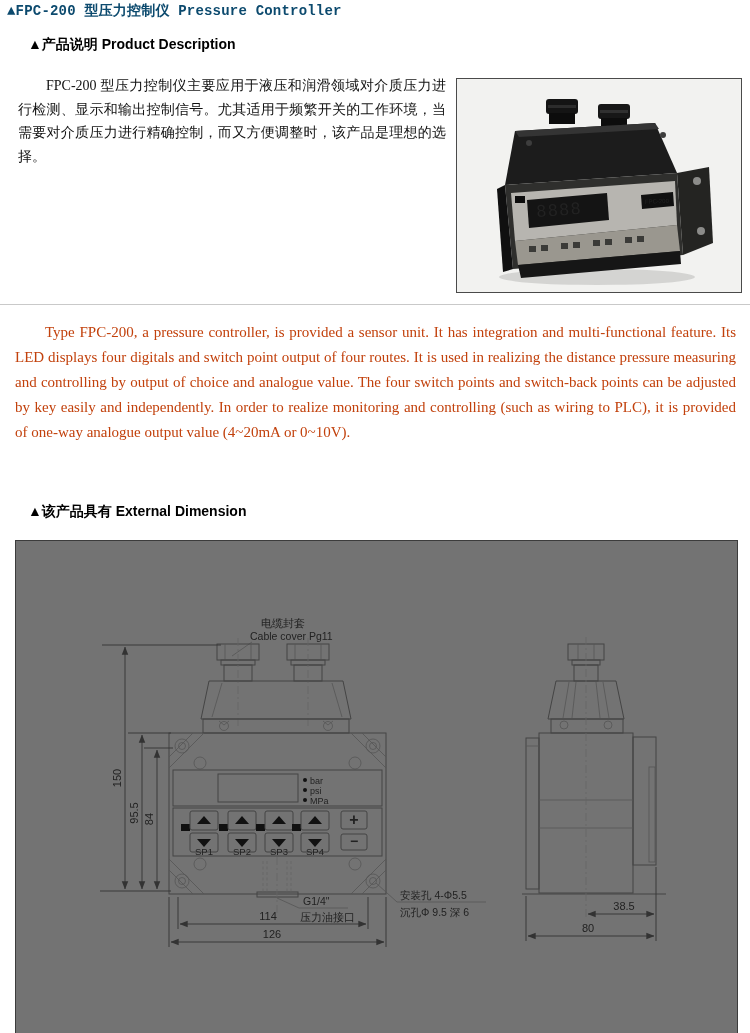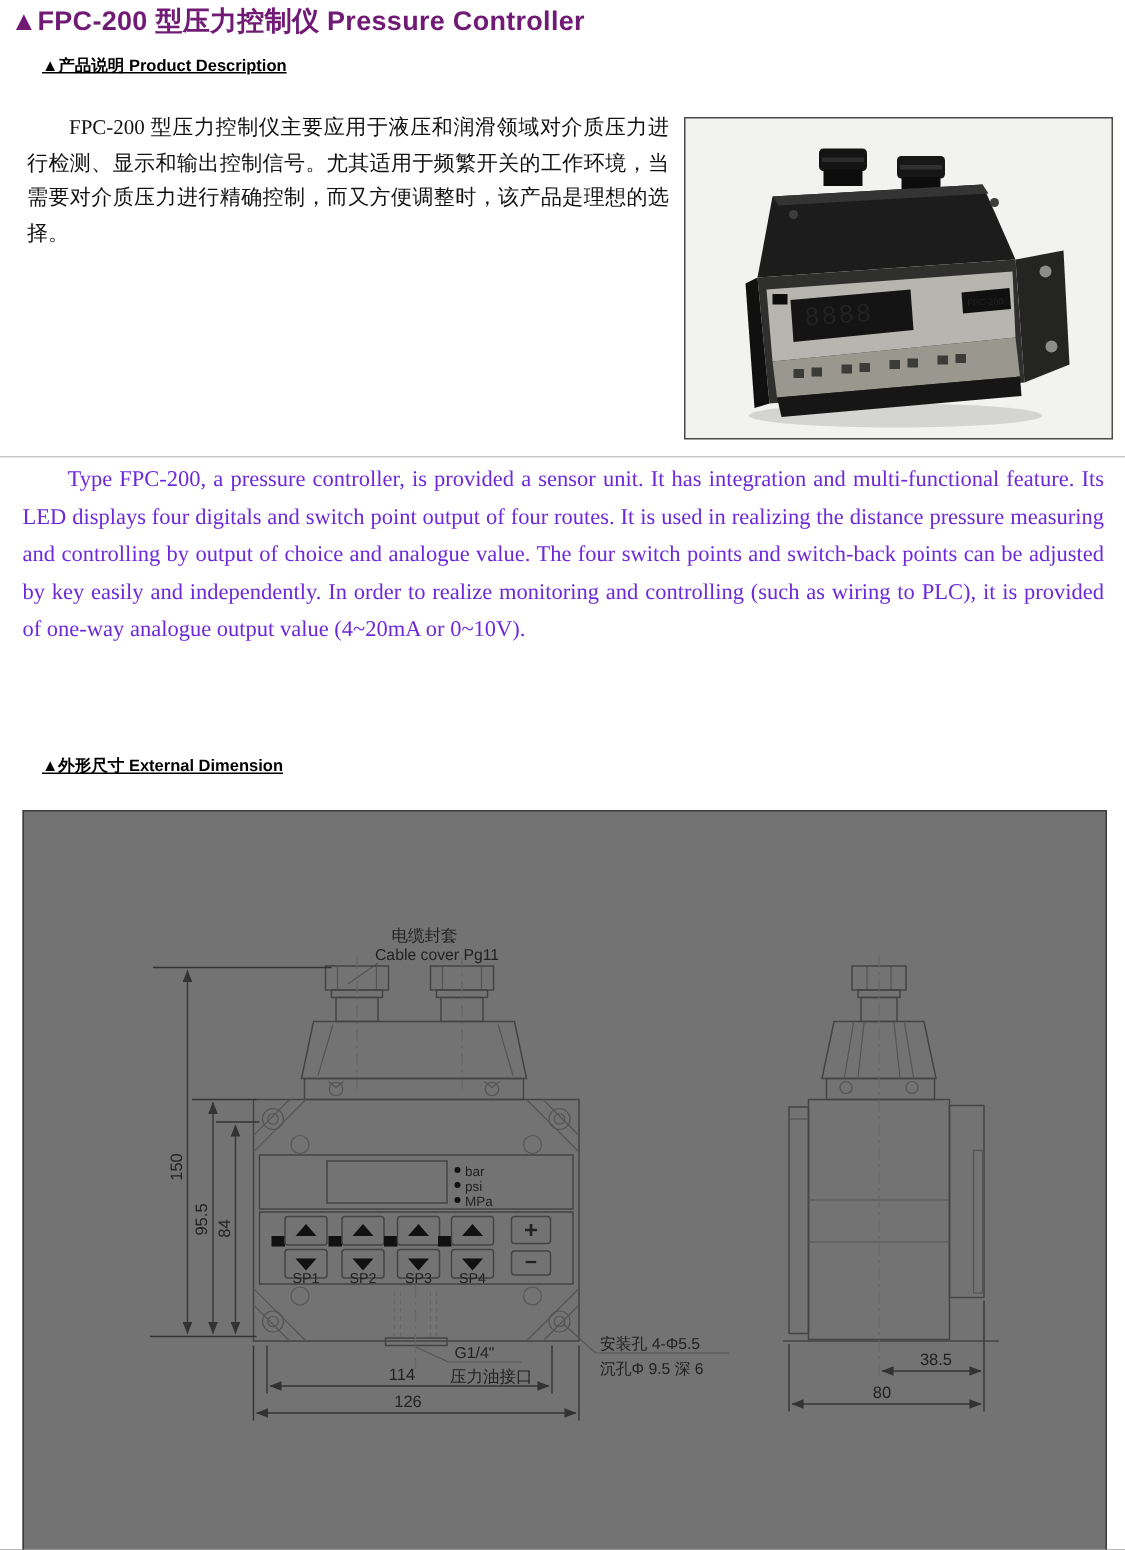--- a/index.html
+++ b/index.html
@@ -4,37 +4,37 @@
 <style>
   html,body{margin:0;padding:0;}
   body{
     width:750px;height:1033px;background:#ffffff;position:relative;
     font-family:"Liberation Serif","DejaVu Serif",serif;color:#1a1a1a;
     overflow:hidden;
   }
   .abs{position:absolute;}
   .page-title{
     left:7px;top:2px;width:730px;
-    font-family:Liberation Sans, sans-serif;
-    font-weight:800;font-size:18px;color:#701a75;letter-spacing:0.2px;
+    font-family:Liberation Mono, monospace;
+    font-weight:800;font-size:14px;color:#0c4a6e;letter-spacing:0.2px;
   }
   .section-heading{
     font-family:"Liberation Sans","DejaVu Sans",sans-serif;
-    font-weight:800;font-size:11px;color:#000;text-decoration:underline;
+    font-weight:800;font-size:14px;color:#000;
   }
   .h-desc{left:28px;top:36px;}
   .h-dim{left:28px;top:503px;}
   .zh-block{
     left:18px;top:74px;width:428px;
     font-size:14px;line-height:23.6px;text-align:justify;color:#111;
   }
   .zh-block p{margin:0;text-indent:2em;}
   .en-block{
-    left:15px;top:308px;width:721px;
-    font-size:15px;line-height:25px;text-align:justify;color:#6d28d9;
+    left:15px;top:320px;width:721px;
+    font-size:15px;line-height:25px;text-align:justify;color:#c2410c;
   }
   .en-block p{margin:0;text-indent:2em;}
   .sep-line{
     left:0;top:304px;width:750px;height:0;border-top:1px solid #c9c9c9;
   }
   .photo-frame{
     left:456px;top:78px;width:284px;height:213px;
     border:1px solid #4a4a4a;background:#f2f2f0;box-sizing:content-box;
   }
   .drawing-box{
@@ -112,21 +112,21 @@
     <polygon points="40,110 48,106 56,190 46,193" fill="#101010"></polygon>
   </svg>
 </div>
 
 <div class="abs sep-line"></div>
 
 <div class="abs en-block">
   <p>Type FPC-200, a pressure controller, is provided a sensor unit. It has integration and multi-functional feature. Its LED displays four digitals and switch point output of four routes. It is used in realizing the distance pressure measuring and controlling by output of choice and analogue value. The four switch points and switch-back points can be adjusted by key easily and independently. In order to realize monitoring and controlling (such as wiring to PLC), it is provided of one-way analogue output value (4~20mA or 0~10V).</p>
 </div>
 
-<div class="abs section-heading h-dim">▲外形尺寸  External Dimension</div>
+<div class="abs section-heading h-dim">▲该产品具有  External Dimension</div>
 
 <div class="abs drawing-box">
   <svg width="720" height="477" viewBox="0 0 720 477">
     <defs>
       <marker id="arr" viewBox="0 0 10 10" refX="9.5" refY="5" markerWidth="9" markerHeight="9" orient="auto-start-reverse">
         <path d="M0,1 L10,5 L0,9 z" fill="#333"></path>
       </marker>
     </defs>
 
     <g>

